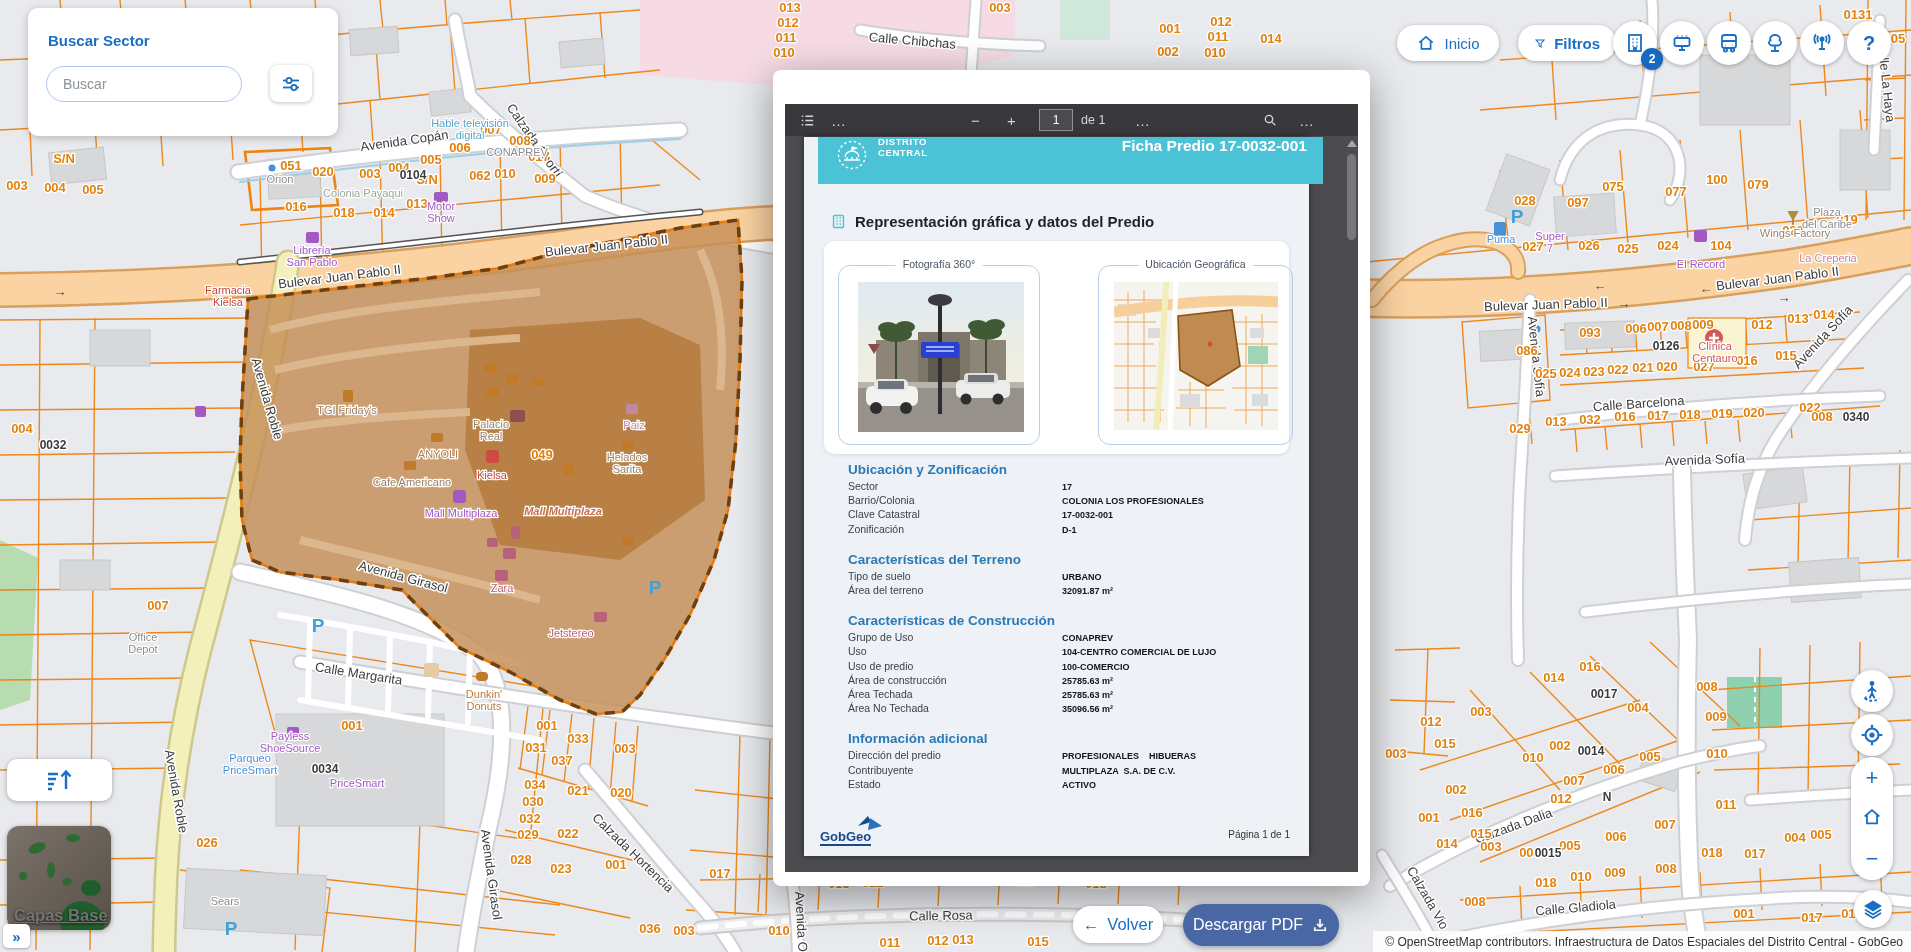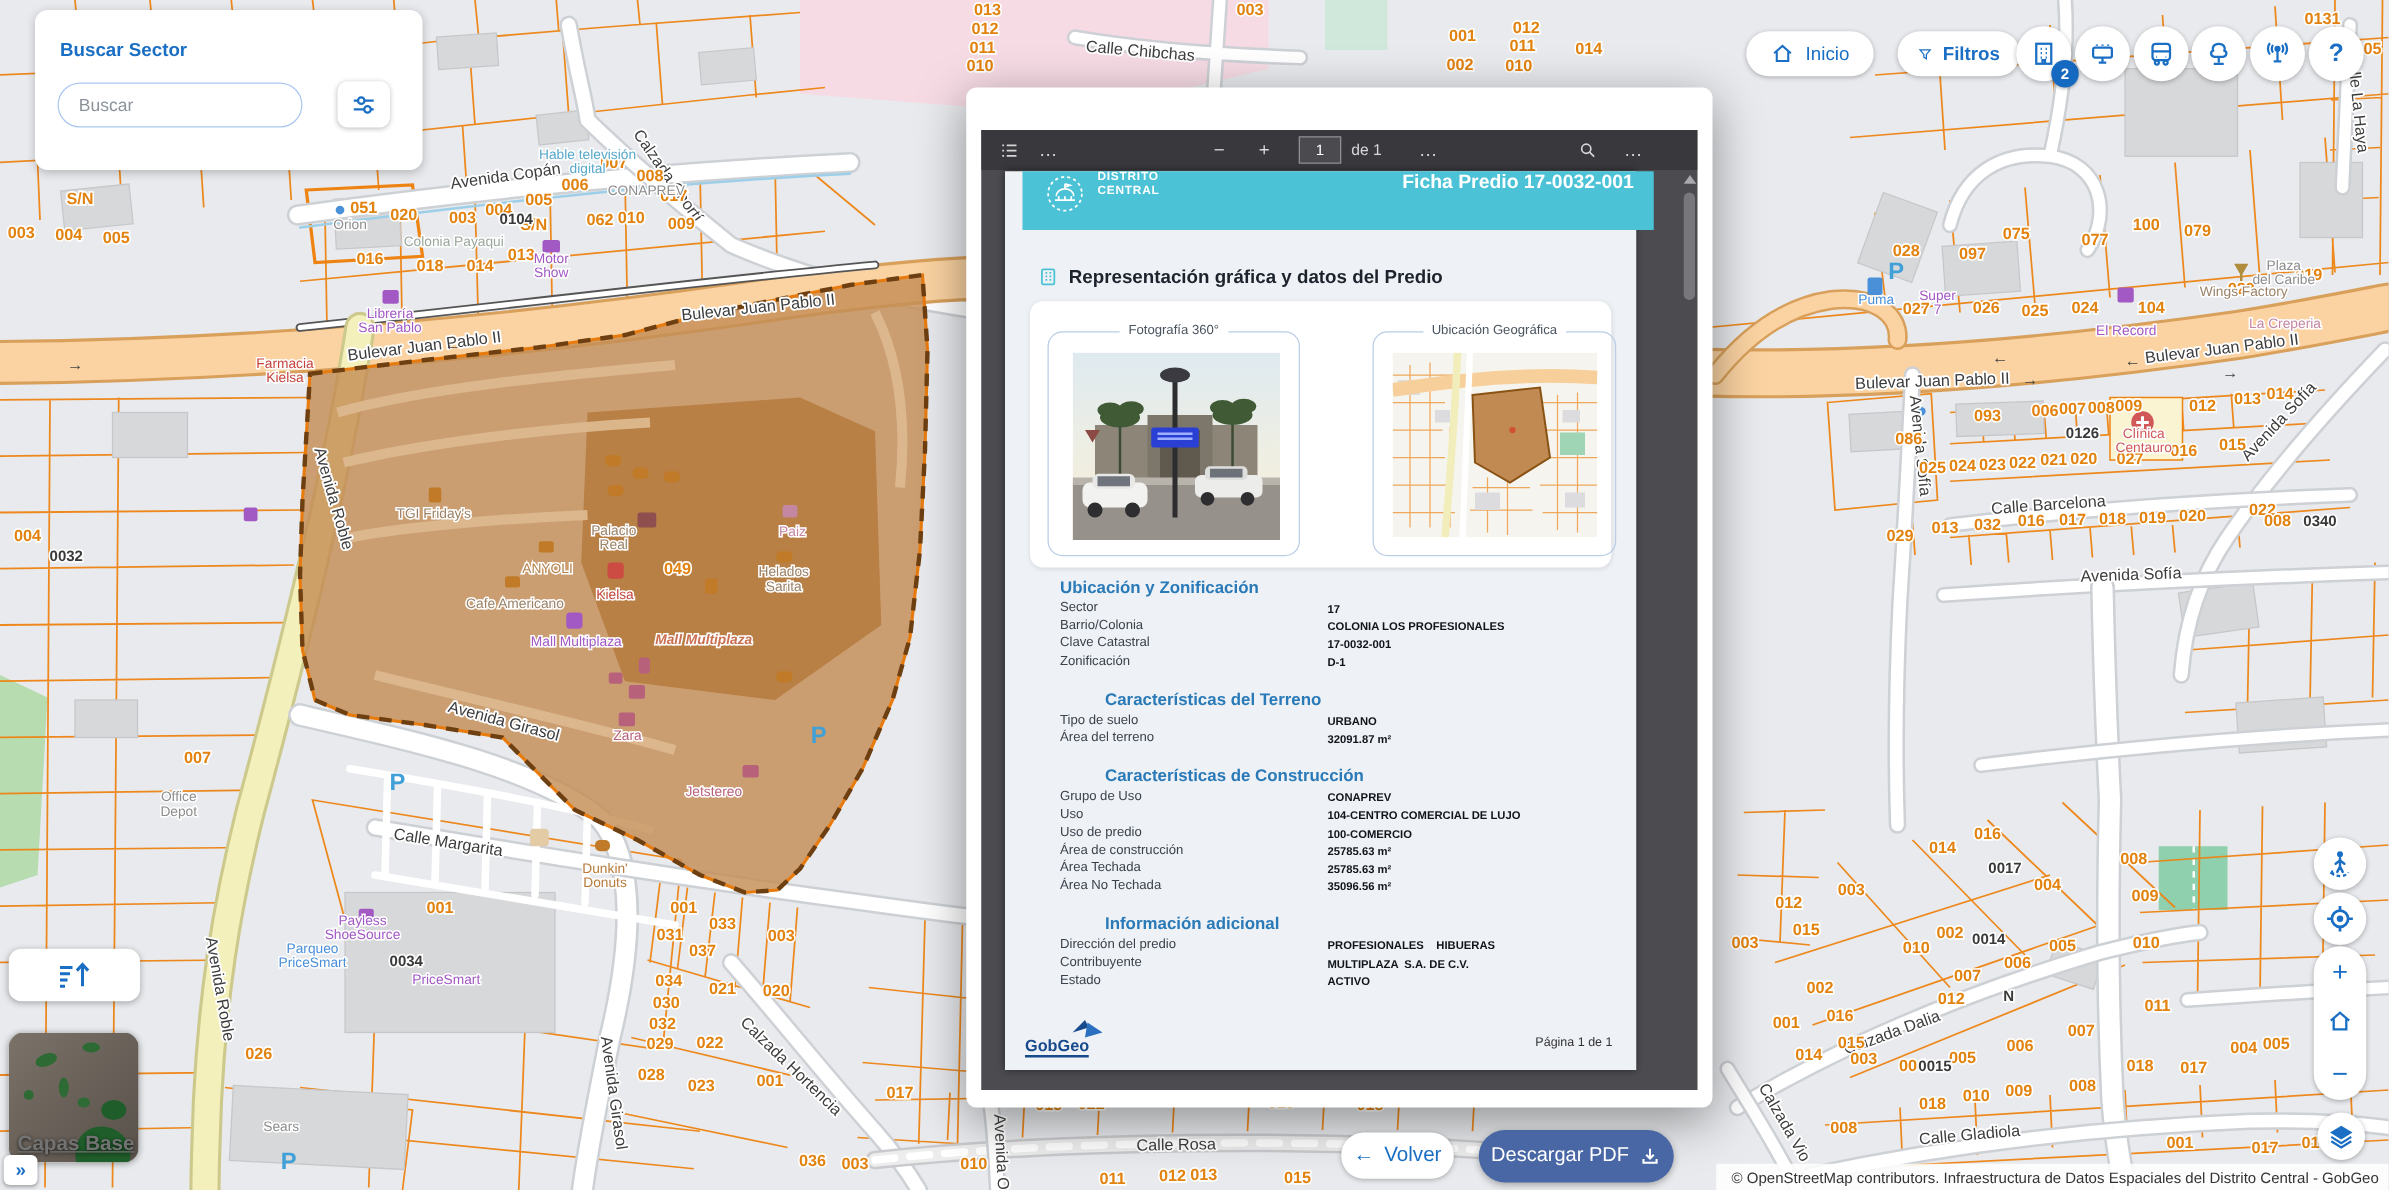--- a/index.html
+++ b/index.html
@@ -45,21 +45,21 @@
   .doc-band{position:absolute;left:0;top:0;width:100%;height:47px;background:#4bc2d6;display:flex;align-items:flex-start;padding:0 16px;margin-left:14px;}
   .brand{color:#fff;font-size:9.5px;font-weight:700;letter-spacing:.6px;line-height:1.15;margin-left:8px;}
   .doc-title{position:absolute;right:16px;color:#fff;font-weight:700;font-size:15.5px;}
   .sec-title{position:absolute;left:26px;top:76px;display:flex;align-items:center;gap:8px;font-size:15px;font-weight:700;color:#1d232c;}
   .photo-card{position:absolute;left:20px;top:104px;width:465px;height:213px;background:#fff;border-radius:10px;box-shadow:0 1px 4px rgba(0,0,0,.10);}
   .fset{position:absolute;top:24px;height:180px;border:1.5px solid #b9cde6;border-radius:12px;}
   .fset .legend{position:absolute;top:-8px;left:50%;transform:translateX(-50%);background:#fff;padding:0 7px;font-size:10.5px;color:#4a5560;white-space:nowrap;}
   .fset .img{position:absolute;left:17px;top:16px;width:166px;height:150px;overflow:hidden;}
   .doc-secs{position:absolute;left:44px;top:325px;right:18px;}
   .sec-h{color:#2a7ab8;font-size:13.5px;font-weight:700;margin:0 0 3px 0;}
-  .sec-gap{margin-top:15px;margin-left:36px;}
+  .sec-gap{margin-top:15px;}
   .drow{display:flex;line-height:13.2px;}
   .drow .lbl{width:214px;font-size:10.5px;color:#3a424c;flex:none;}
   .drow .val{font-size:9px;font-weight:700;color:#10151c;white-space:pre;padding-top:1px;}
   .doc-footer{position:absolute;left:16px;right:19px;bottom:10px;height:34px;}
   .gobgeo{position:absolute;left:0;bottom:0;color:#174a8c;font-weight:700;font-size:13px;border-bottom:2px solid #174a8c;line-height:1;padding-bottom:1px;}
   .pagenum{position:absolute;right:0;bottom:6px;font-size:10px;color:#333;}
 
   
   .volver{left:1073px;top:906px;width:90px;height:37px;font-size:16.5px;}
   .descargar{position:absolute;left:1183px;top:904px;width:156px;height:42px;border:none;border-radius:21px;background:#4a67a5;color:#fff;font-size:16px;display:flex;align-items:center;justify-content:center;gap:8px;cursor:pointer;box-shadow:0 2px 6px rgba(0,0,0,.3);}

